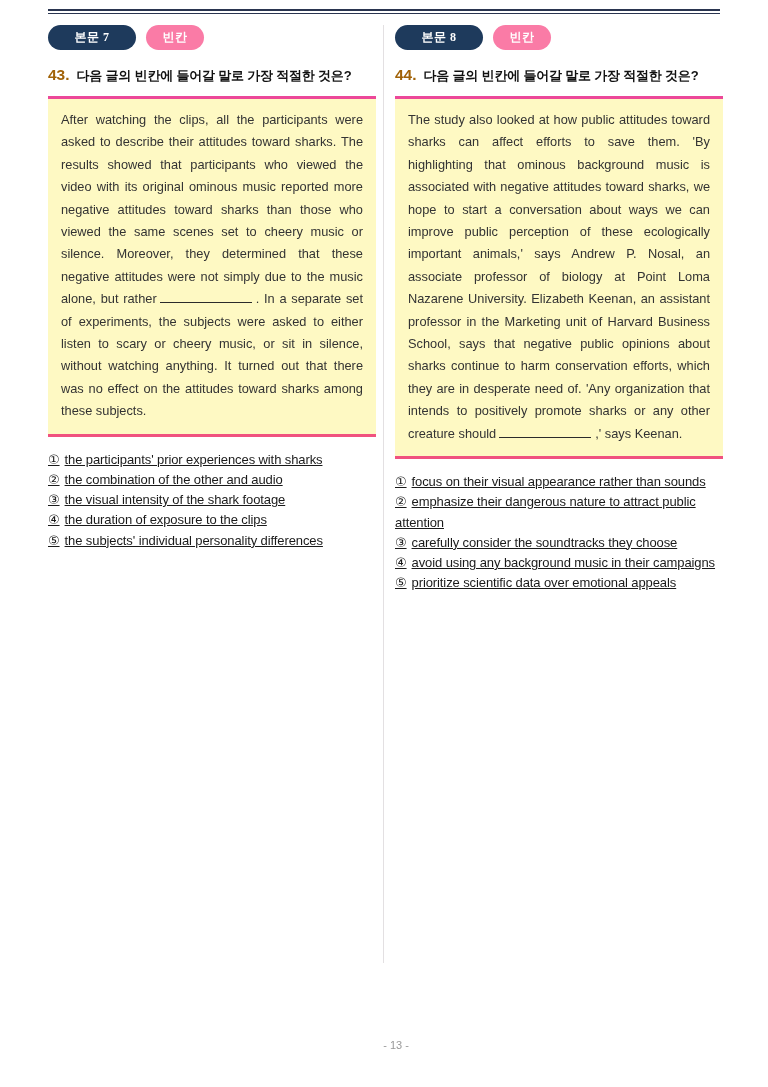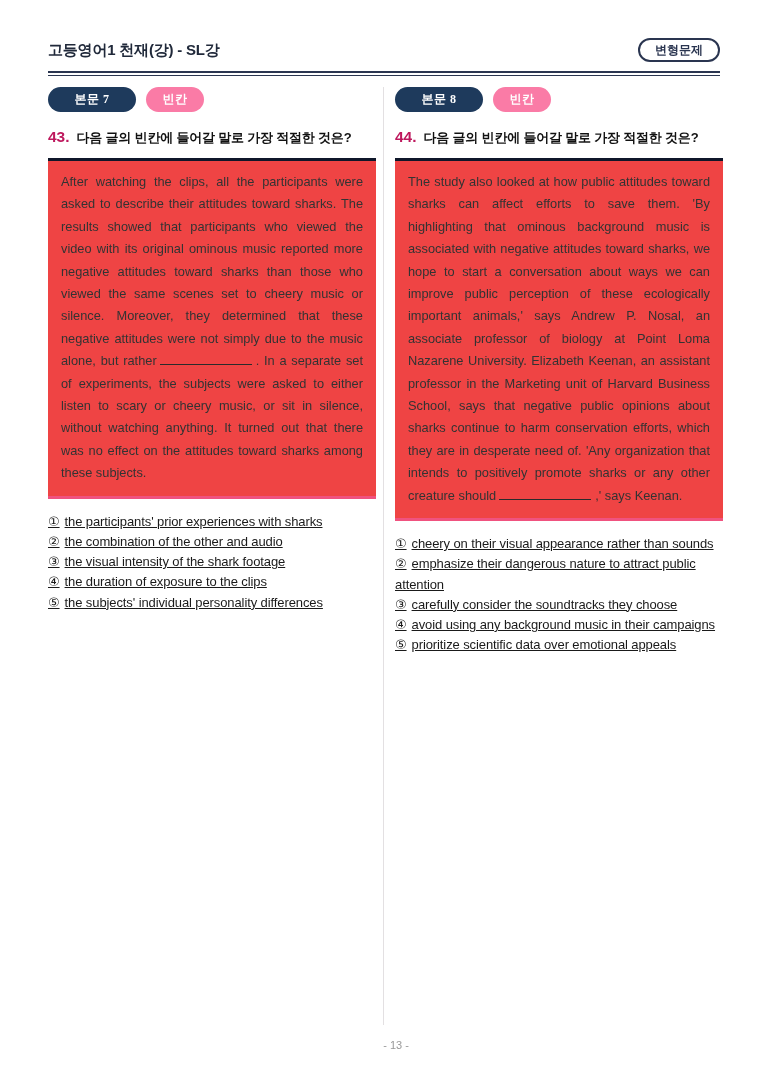--- a/index.html
+++ b/index.html
@@ -38,27 +38,27 @@
   .badges { display:flex; align-items:center; }
   .badge {
     display:inline-flex; align-items:center; justify-content:center;
     height:25px; border-radius:13px; color:#ffffff;
     font-size:12px; font-weight:bold; letter-spacing:0.5px;font-family:Liberation Serif, serif;
   }
   .badge-navy { background:#1e3a5c; width:88px; }
   .badge-pink { background:#fa7ba6; width:58px; margin-left:10px; }
   
   .question { margin:16px 0 0 0; display:flex; align-items:baseline; }
-  .qnum  { font-size:15.5px; font-weight:bold; color:#be185d; }
+  .qnum  { font-size:15.5px; font-weight:bold; color:#a16207; }
   .qtext { font-size:13px;  font-weight:bold; color:#111111; margin-left:7px; letter-spacing:-0.2px; }
   
   .passage {
     margin-top:11px;
-    border-top:3px solid #0f172a; border-bottom:3px solid #f0527f;
-    background:#ef4444;
+    border-top:3px solid #ec4899; border-bottom:3px solid #f0527f;
+    background:#fef9c3;
     padding:10px 13px 11px 13px;
     font-size:12.8px; line-height:22.4px; color:#333333;
     text-align:justify;
   }
   .blank {
     display:inline-block; width:92px; height:12px;
     border-bottom:1.6px solid #2b2b2b;
     margin:0 4px 0 3px; vertical-align:baseline;
   }
   
@@ -71,24 +71,20 @@
   .footer {
     position:absolute; left:12px; bottom:36px; width:100%;
     text-align:center; font-size:11px; color:#999999;
   }
 </style>
 </head>
 <body>
 
 <div class="page">
 
-  <div class="header">
-    <div class="doc-title">고등영어1 천재(강) - SL강</div>
-    <div class="variant-badge">변형문제</div>
-  </div>
   <div class="top-rule"></div>
 
   <div class="cols">
 
     <section class="col col-left">
       <div class="badges">
         <span class="badge badge-navy">본문 7</span>
         <span class="badge badge-pink">빈칸</span>
       </div>
       <div class="question">
@@ -111,21 +107,21 @@
       <div class="badges">
         <span class="badge badge-navy">본문 8</span>
         <span class="badge badge-pink">빈칸</span>
       </div>
       <div class="question">
         <span class="qnum">44.</span>
         <span class="qtext">다음 글의 빈칸에 들어갈 말로 가장 적절한 것은?</span>
       </div>
       <div class="passage"><span>The study also looked at how public attitudes toward sharks can affect efforts to save them. 'By highlighting that ominous background music is associated with negative attitudes toward sharks, we hope to start a conversation about ways we can improve public perception of these ecologically important animals,' says Andrew P. Nosal, an associate professor of biology at Point Loma Nazarene University. Elizabeth Keenan, an assistant professor in the Marketing unit of Harvard Business School, says that negative public opinions about sharks continue to harm conservation efforts, which they are in desperate need of. 'Any organization that intends to positively promote sharks or any other creature should</span><span class="blank"></span><span>,' says Keenan.</span></div>
       <ol class="options">
-        <li><span class="marker">①</span><span>cheery on their visual appearance rather than sounds</span></li>
+        <li><span class="marker">①</span><span>focus on their visual appearance rather than sounds</span></li>
         <li><span class="marker">②</span><span>emphasize their dangerous nature to attract public attention</span></li>
         <li><span class="marker">③</span><span>carefully consider the soundtracks they choose</span></li>
         <li><span class="marker">④</span><span>avoid using any background music in their campaigns</span></li>
         <li><span class="marker">⑤</span><span>prioritize scientific data over emotional appeals</span></li>
       </ol>
     </section>
 
   </div>
 
   <div class="footer">- 13 -</div>

